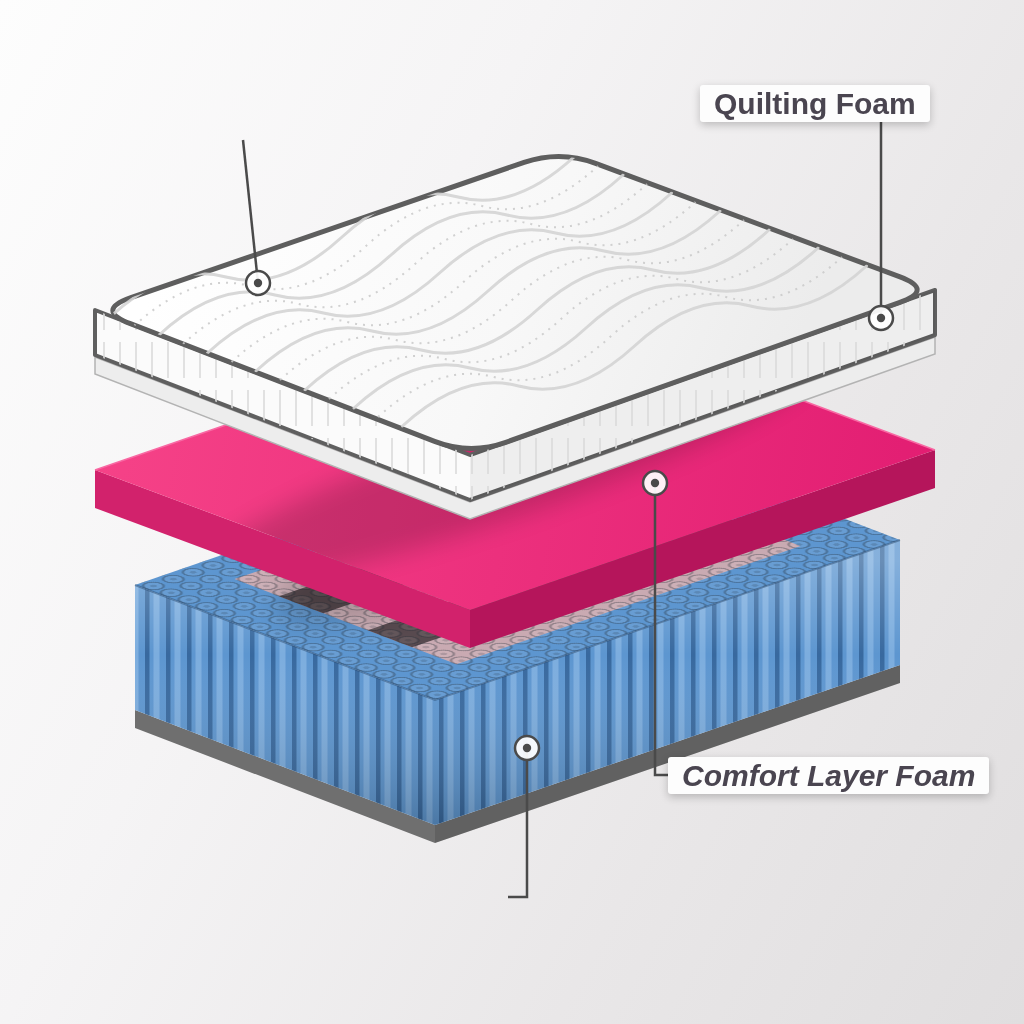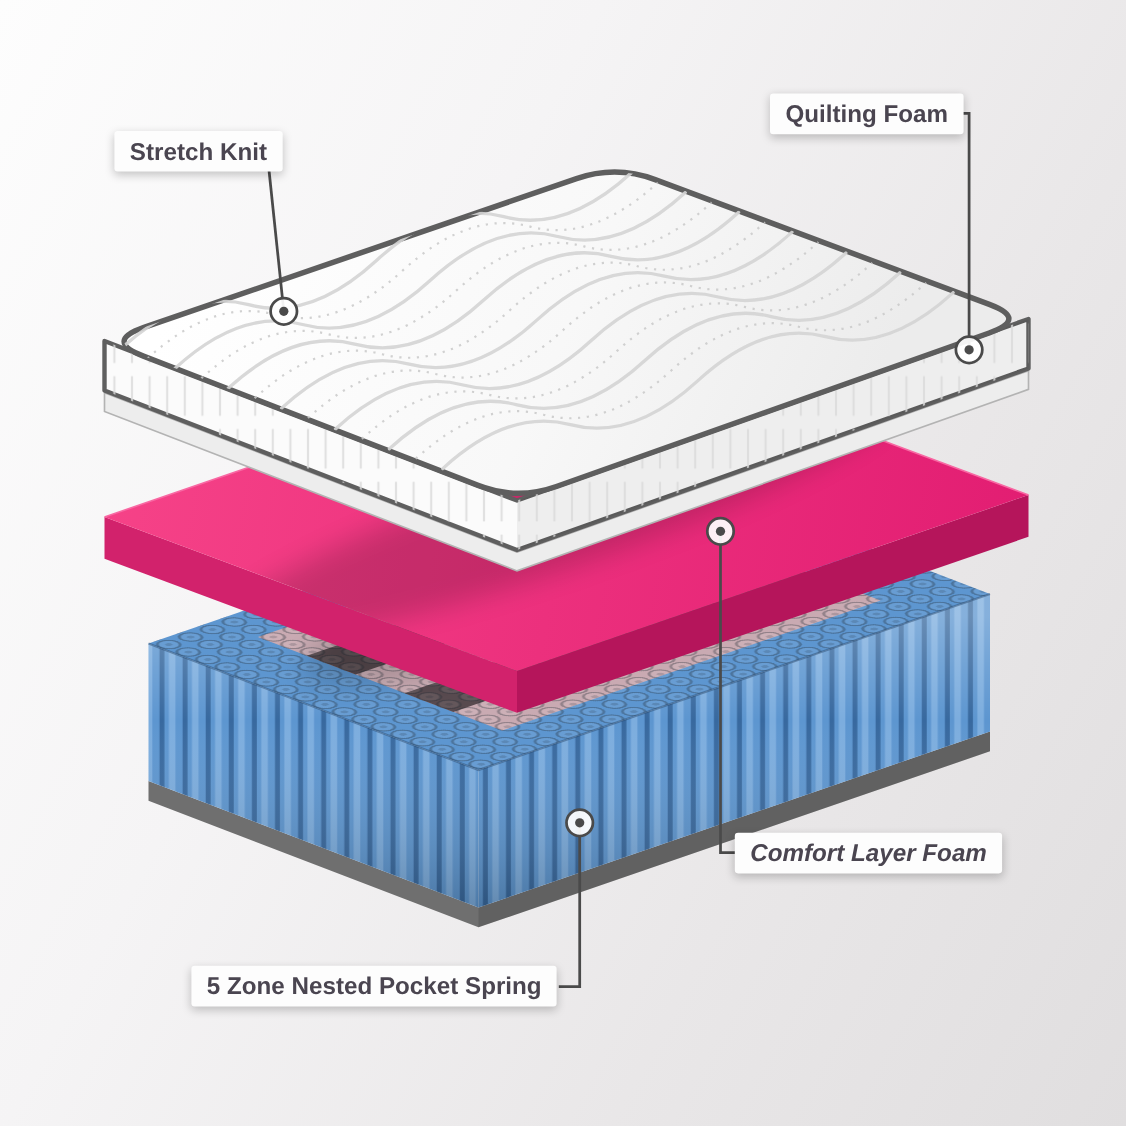--- a/index.html
+++ b/index.html
@@ -9,21 +9,21 @@
     overflow:hidden;
     background:linear-gradient(118deg,#fdfdfd 0%,#f5f4f5 35%,#e9e7e8 70%,#e0dedf 100%);
     font-family:"Liberation Sans",sans-serif;
   }
   .stage svg{position:absolute;left:0;top:0;}
   .callout-label{
     position:absolute;
     background:#fdfdfd;
     color:#4a4550;
     font-weight:700;
-    font-size:22px;
+    font-size:30px;
     line-height:25px;
     padding:6px 14px;
     border-radius:3px;
     box-shadow:0 3px 9px rgba(0,0,0,0.22);
     white-space:nowrap;
     z-index:5;
   }
   #lbl-stretch{left:104px;top:119px;}
   #lbl-quilt{left:700px;top:85px;}
   #lbl-comfort{left:668px;top:757px;font-style:italic;}
@@ -147,21 +147,19 @@
     <g>
       <circle cx="655" cy="483" r="12" fill="#ffffff" fill-opacity="0.93" stroke="#4a4a4a" stroke-width="2.5"></circle>
       <circle cx="655" cy="483" r="4.2" fill="#4a4a4a"></circle>
     </g>
     <g>
       <circle cx="527" cy="748" r="12" fill="#ffffff" fill-opacity="0.93" stroke="#4a4a4a" stroke-width="2.5"></circle>
       <circle cx="527" cy="748" r="4.2" fill="#4a4a4a"></circle>
     </g>
   </svg>
 
-  <div class="callout-label" id="lbl-stretch">Stretch Knit</div>
 
   <div class="callout-label" id="lbl-quilt">Quilting Foam</div>
 
   <div class="callout-label" id="lbl-comfort">Comfort Layer Foam</div>
 
-  <div class="callout-label" id="lbl-spring">5 Zone Nested Pocket Spring</div>
 
 </div>
 
 </body></html>

